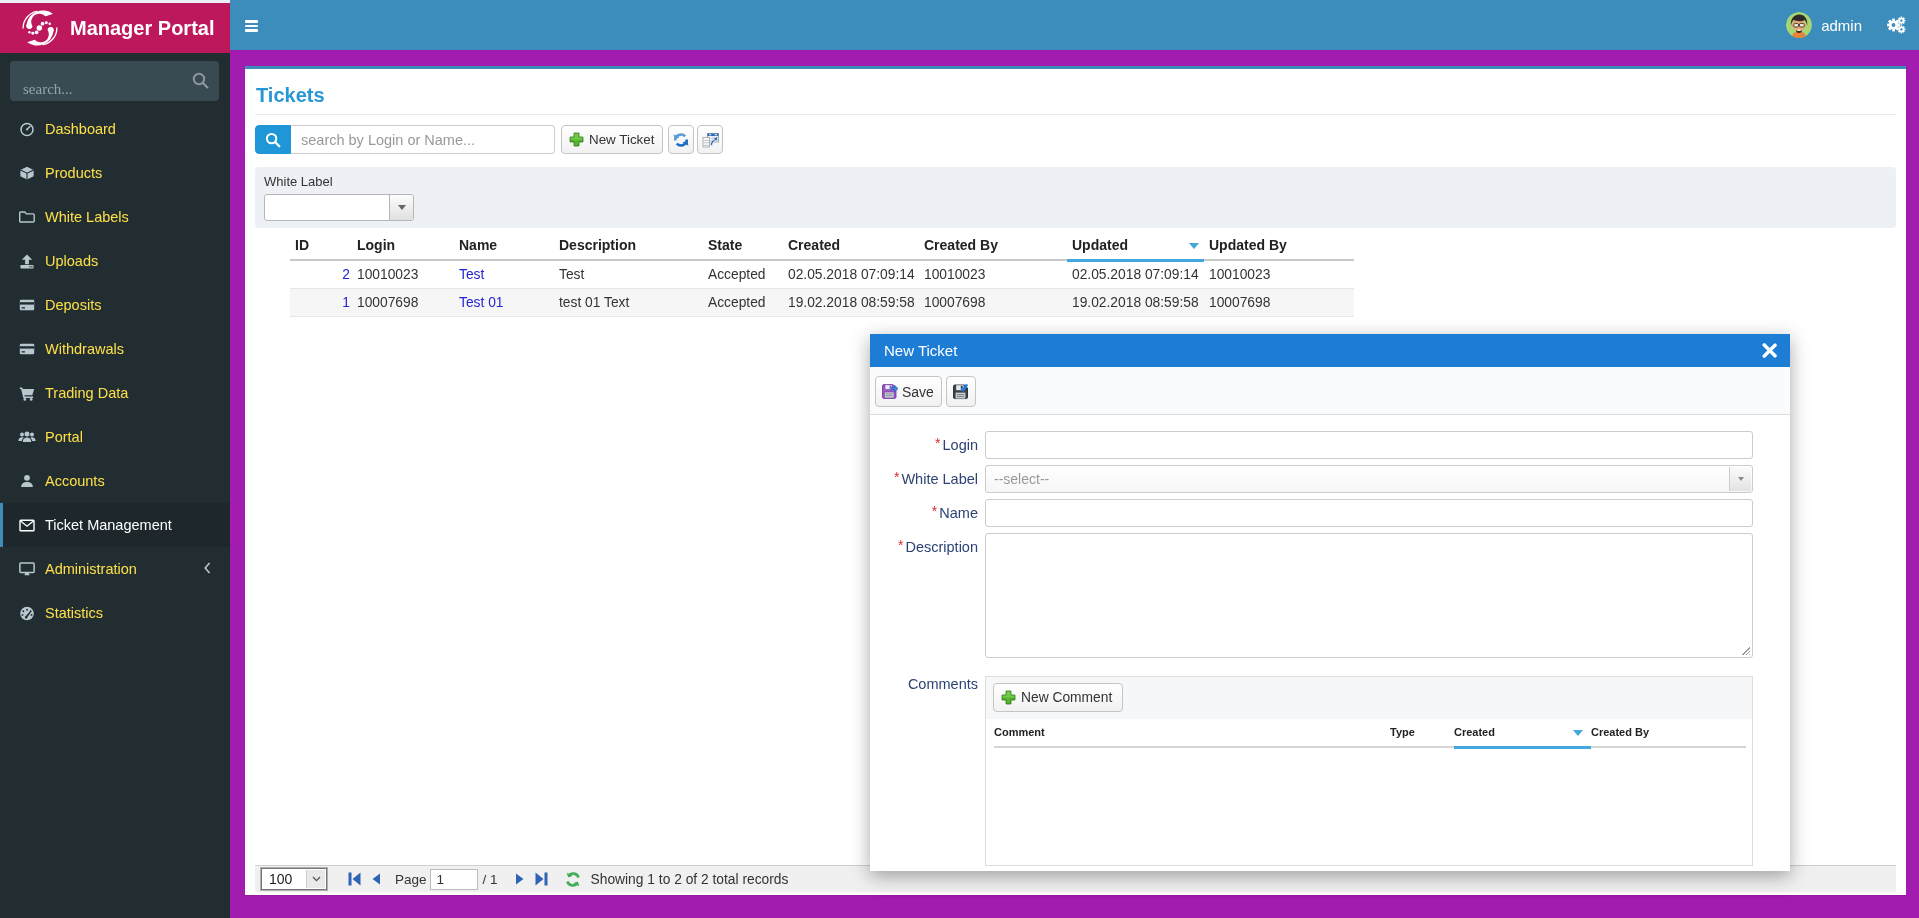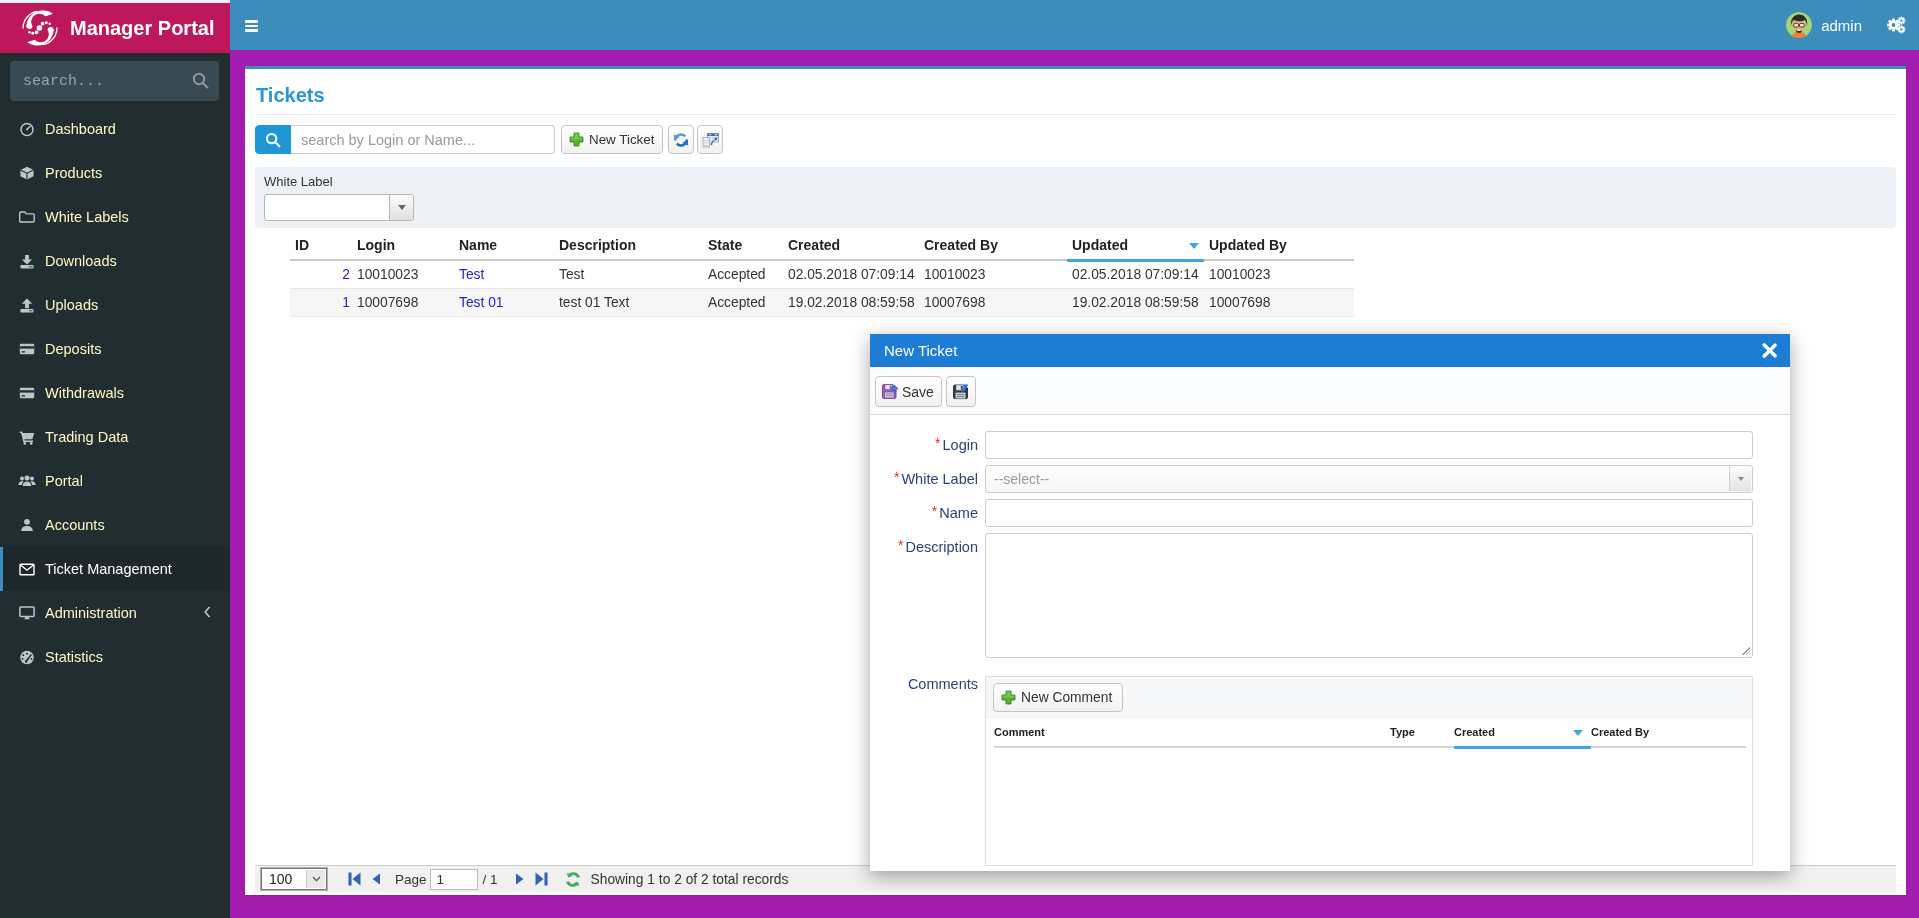--- a/index.html
+++ b/index.html
@@ -15,27 +15,27 @@
 .hamburger i { position:absolute; left:15px; width:13px; height:2.5px; background:#fff; border-radius:1px; }
 .hamburger i:nth-child(1){ top:20px; } .hamburger i:nth-child(2){ top:24.5px; } .hamburger i:nth-child(3){ top:29px; }
 .nav-right { position:absolute; right:0; top:0; height:50px; display:flex; align-items:center; }
 .avatar { width:26px; height:26px; border-radius:50%; overflow:hidden; }
 .nav-user { color:#fff; font-size:15px; margin-left:9px; }
 .nav-gears { margin-left:24px; margin-right:12px; display:flex; }
 
 
 .sidebar { position:fixed; left:0; top:50px; width:230px; height:868px; background:#222d32; z-index:4; }
 .side-search { position:absolute; left:10px; top:11px; width:209px; height:40px; background:#3a4a52; border-radius:4px; }
-.side-search input { position:absolute; left:0; top:0; width:180px; height:40px; background:transparent; border:0; outline:none; color:#ccc; font-size:15px; padding-left:13px; font-family:Liberation Mono, monospace; }
+.side-search input { position:absolute; left:0; top:8px; width:180px; height:40px; background:transparent; border:0; outline:none; color:#ccc; font-size:15px; padding-left:13px; font-family:Liberation Serif, serif; }
 .side-search input::placeholder { color:#90a4ae; }
 .side-search .sicon { position:absolute; right:10px; top:11px; }
 .menu { position:absolute; left:0; top:57px; width:230px; list-style:none; }
 .menu li { height:44px; display:flex; align-items:center; border-left:3px solid transparent; cursor:pointer; }
 .menu li .mi { width:21px; margin-left:13px; display:flex; justify-content:center; flex:none; }
-.menu li .ml { color:#fef9c3; font-size:14.5px; margin-left:8px; flex:1; }
+.menu li .ml { color:#fde047; font-size:14.5px; margin-left:8px; flex:1; }
 .menu li.active { background:#1e282c; border-left-color:#3c8dbc; }
 .menu li.active .ml { color:#fff; }
 .menu li .chev { margin-right:19px; }
 
 
 .content { position:fixed; left:230px; top:50px; width:1689px; height:868px; background:#a21caf; }
 .panel { position:absolute; left:15px; top:16px; width:1661px; height:829px; background:#fff; border-top:3px solid #3c8dbc; box-shadow:0 1px 1px rgba(0,0,0,0.08); padding:0 10px; }
 .page-title { padding-top:13px; font-size:20px; font-weight:bold; color:#2697d4; line-height:27px; padding-left:1px; }
 .title-divider { height:1px; background:#e9e9e9; margin-top:5px; }
 .toolbar-row { margin-top:10px; height:29px; display:flex; }
@@ -227,31 +227,20 @@
         </span>
       <span class="ml">Products</span>
     </li>
     <li>
       <span class="mi">
           <svg width="16" height="14" viewBox="0 0 16 14">
             <path d="M1.7 2 h4.2 l1.4 1.9 h6.9 a1 1 0 0 1 1 1 V11 a1 1 0 0 1 -1 1 H1.7 a1 1 0 0 1 -1-1 V3 a1 1 0 0 1 1-1 Z" fill="none" stroke="#b8c7ce" stroke-width="1.4" stroke-linejoin="round"></path>
           </svg>
         </span>
       <span class="ml">White Labels</span>
-    </li>
-    <li>
-      <span class="mi">
-          <svg width="16" height="15" viewBox="0 0 16 15">
-            <path d="M6.1 1 h3.8 v4.4 h3.3 L8 10.6 2.8 5.4 h3.3 Z" fill="#b8c7ce"></path>
-            <rect x="1.4" y="11" width="13.2" height="3.4" rx="0.9" fill="#b8c7ce"></rect>
-            <circle cx="10.9" cy="12.7" r="0.7" fill="#222d32"></circle>
-            <circle cx="12.9" cy="12.7" r="0.7" fill="#222d32"></circle>
-          </svg>
-        </span>
-      <span class="ml">Downloads</span>
     </li>
     <li>
       <span class="mi">
           <svg width="16" height="15" viewBox="0 0 16 15">
             <path d="M8 0.6 L13.2 5.8 H9.9 v4.4 H6.1 V5.8 H2.8 Z" fill="#b8c7ce"></path>
             <rect x="1.4" y="11" width="13.2" height="3.4" rx="0.9" fill="#b8c7ce"></rect>
             <circle cx="10.9" cy="12.7" r="0.7" fill="#222d32"></circle>
             <circle cx="12.9" cy="12.7" r="0.7" fill="#222d32"></circle>
           </svg>
         </span>

